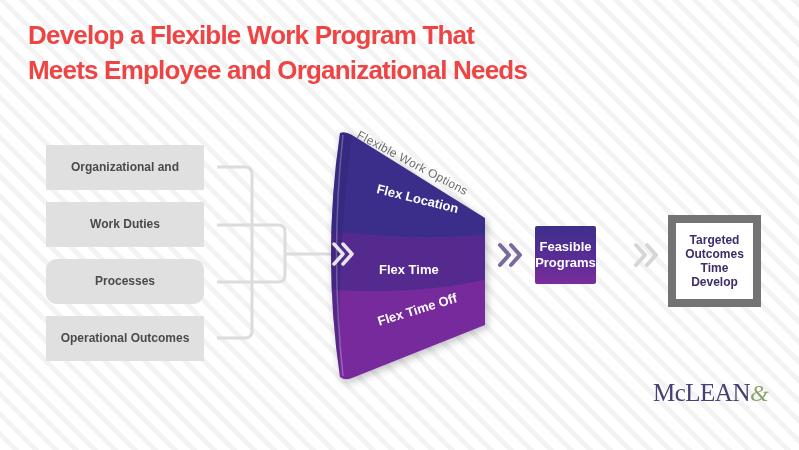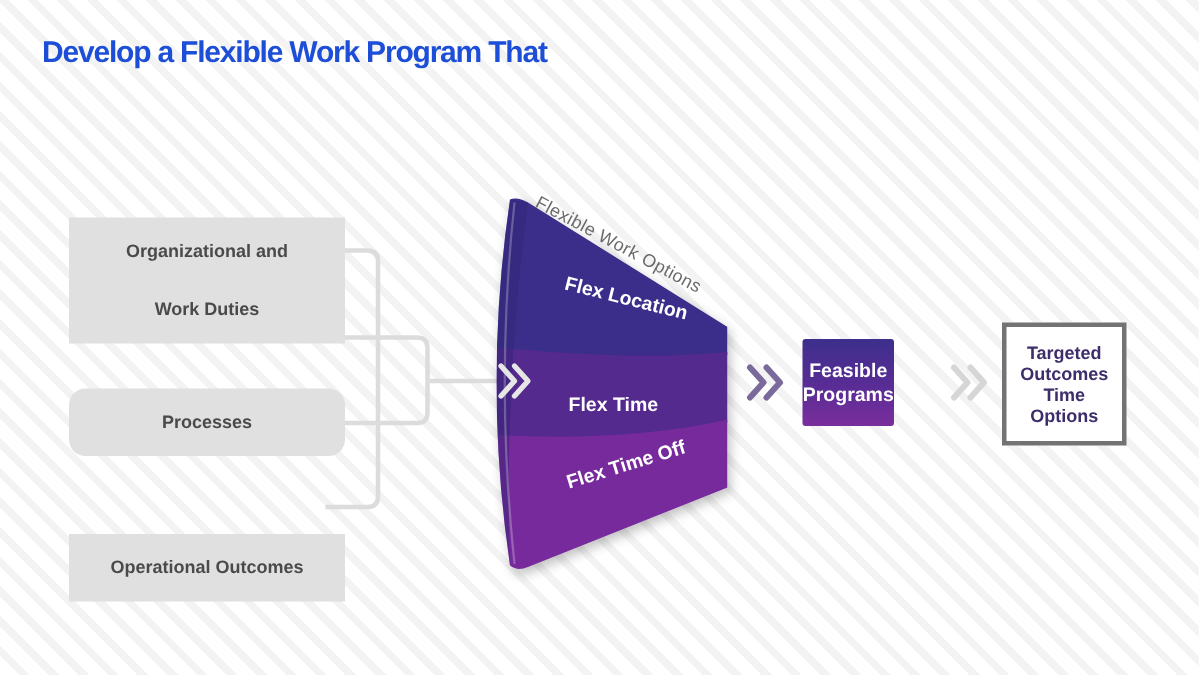--- a/index.html
+++ b/index.html
@@ -4,27 +4,27 @@
 <style>
   html, body { margin:0; padding:0; }
   body {
     width:799px; height:450px; overflow:hidden; position:relative;
     background-color:#fbfbfb;
     background-image: repeating-linear-gradient(45deg, #ffffff 0px, #ffffff 9px, #f3f3f3 9px, #f3f3f3 14px);
     font-family:"DejaVu Sans", sans-serif;
   }
   .title {
     position:absolute; left:28px; top:18px; width:740px;
-    color:#1d4ed8; font-size:20px; line-height:35px; font-weight:bold;
+    color:#ef4444; font-size:26px; line-height:35px; font-weight:bold;
     letter-spacing:-0.8px;
     font-family:"Liberation Sans", sans-serif;
   }
   .title div { white-space:nowrap; }
   .input-box {
-    position:absolute; left:46px; width:184px; height:45px;
+    position:absolute; left:46px; width:158px; height:45px;
     background:#e0e0e0;
     display:flex; align-items:center; justify-content:center; text-align:center;
     color:#4a4a4a; font-size:12px; font-weight:bold; line-height:15px;
     font-family:"Liberation Sans", sans-serif;
   }
   svg.diagram { position:absolute; left:0; top:0; }
   .funnel-label {
     position:absolute; color:#ffffff; font-weight:bold; font-size:13px;
     font-family:"Liberation Sans", sans-serif; white-space:nowrap;
     transform-origin:left center;
@@ -38,38 +38,39 @@
   .feasible-box {
     position:absolute; left:535px; top:226px; width:61px; height:58px;
     background:linear-gradient(180deg,#3d2f8c 0%, #5c2c96 60%, #7a2e9c 100%);
     color:#ffffff; font-weight:bold; font-size:13px; line-height:16px;
     display:flex; align-items:center; justify-content:center; text-align:center;
     border-radius:2px;
     font-family:"Liberation Sans", sans-serif;
   }
   .target-box {
     position:absolute; left:668px; top:215px; width:77px; height:76px;
-    border:3px solid #737373; background:#ffffff;
+    border:8px solid #737373; background:#ffffff;
     color:#3d2d6a; font-weight:bold; font-size:12px; line-height:14px;
     display:flex; align-items:center; justify-content:center; text-align:center;
     font-family:"Liberation Sans", sans-serif;
   }
   .logo {
     position:absolute; left:653px; top:381px; color:#4a3f75;
     font-family:"Liberation Serif", serif; font-size:25px; line-height:23px;
     letter-spacing:-0.5px;
   }
   .logo .amp { color:#8aa06a; font-style:italic; font-size:24px; }
   .logo .row2 { letter-spacing:0.2px; }
 </style>
 </head>
 <body>
 
 <div class="title">
   <div>Develop a Flexible Work Program That</div>
+  <div>Meets Employee and Organizational Needs</div>
 </div>
 
 <svg class="diagram" width="799" height="450">
   <defs>
     <clipPath id="funnelClip">
       <path d="M340,133 Q345,131 352,135 L485,218 L485,325 L352,378 Q345,381 340,377 Q322,255 340,133 Z"></path>
     </clipPath>
     <filter id="shadow" x="-20%" y="-20%" width="140%" height="140%">
       <feGaussianBlur in="SourceAlpha" stdDeviation="4"></feGaussianBlur>
       <feOffset dx="2" dy="3"></feOffset>
@@ -113,27 +114,27 @@
     <path d="M636,245 L645,255 L636,265"></path>
     <path d="M647,245 L656,255 L647,265"></path>
   </g>
 </svg>
 
 <div class="input-box" style="top:145px;">
   <div>
     <div>Organizational and</div>
   </div>
 </div>
-<div class="input-box" style="top:184px;">
+<div class="input-box" style="top:202px;">
   <div>Work Duties</div>
 </div>
 <div class="input-box" style="top:259px;border-radius:11px;">
   <div>Processes</div>
 </div>
-<div class="input-box" style="top:316px;margin-top:40px;">
+<div class="input-box" style="top:316px;">
   <div>Operational Outcomes</div>
 </div>
 
 <div class="funnel-caption">Flexible Work Options</div>
 
 <div class="funnel-label" style="left:377px; top:181px; transform:rotate(14deg);">Flex Location</div>
 <div class="funnel-label" style="left:379px; top:262px;">Flex Time</div>
 <div class="funnel-label" style="left:378px; top:314px; transform:rotate(-17deg);">Flex Time Off</div>
 
 <div class="feasible-box">
@@ -141,18 +142,19 @@
     <div>Feasible</div>
     <div>Programs</div>
   </div>
 </div>
 
 <div class="target-box">
   <div>
     <div>Targeted</div>
     <div>Outcomes</div>
     <div>Time</div>
-    <div>Options</div>
+    <div>Develop</div>
   </div>
 </div>
 
 <div class="logo">
+  <div><span>McLEAN</span><span class="amp">&amp;</span></div>
 </div>
 
 </body></html>

